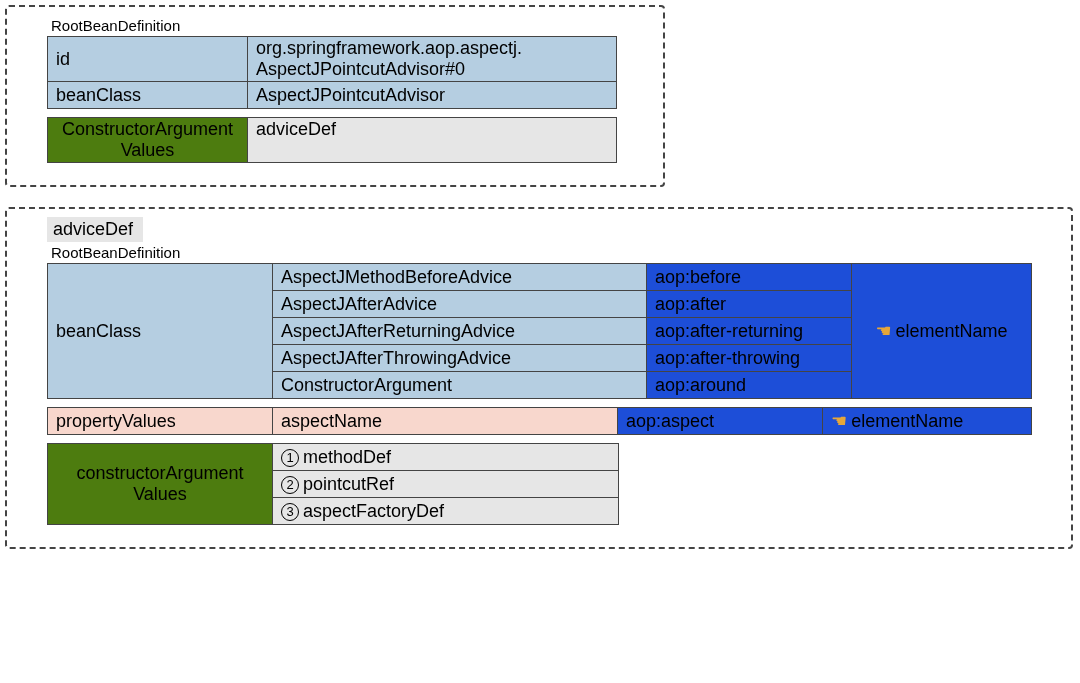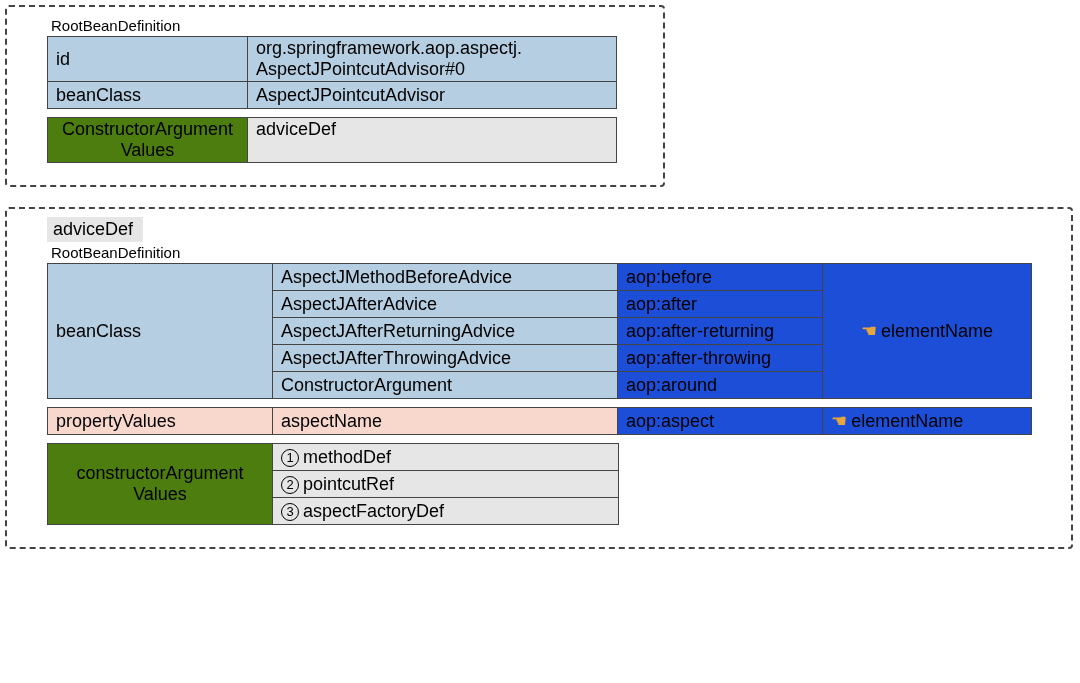--- a/index.html
+++ b/index.html
@@ -96,21 +96,21 @@
 
 <div class="dashed-box" style="width:1068px;">
   <div class="tag">adviceDef</div>
   <div class="title">RootBeanDefinition</div>
 
   
   <table style="width:985px;">
     <tbody>
         <tr>
       <td class="blue" rowspan="5" style="width:225px;">beanClass</td>
-      <td class="blue" style="width:345px;">AspectJMethodBeforeAdvice</td>
+      <td class="blue" style="width:374px;">AspectJMethodBeforeAdvice</td>
       <td class="green" style="width:205px;">aop:before</td>
       <td class="green center" rowspan="5">
         <span class="hand">☚</span><span>elementName</span>
       </td>
     </tr>
     <tr>
       <td class="blue">AspectJAfterAdvice</td>
       <td class="green">aop:after</td>
     </tr>
     <tr>

